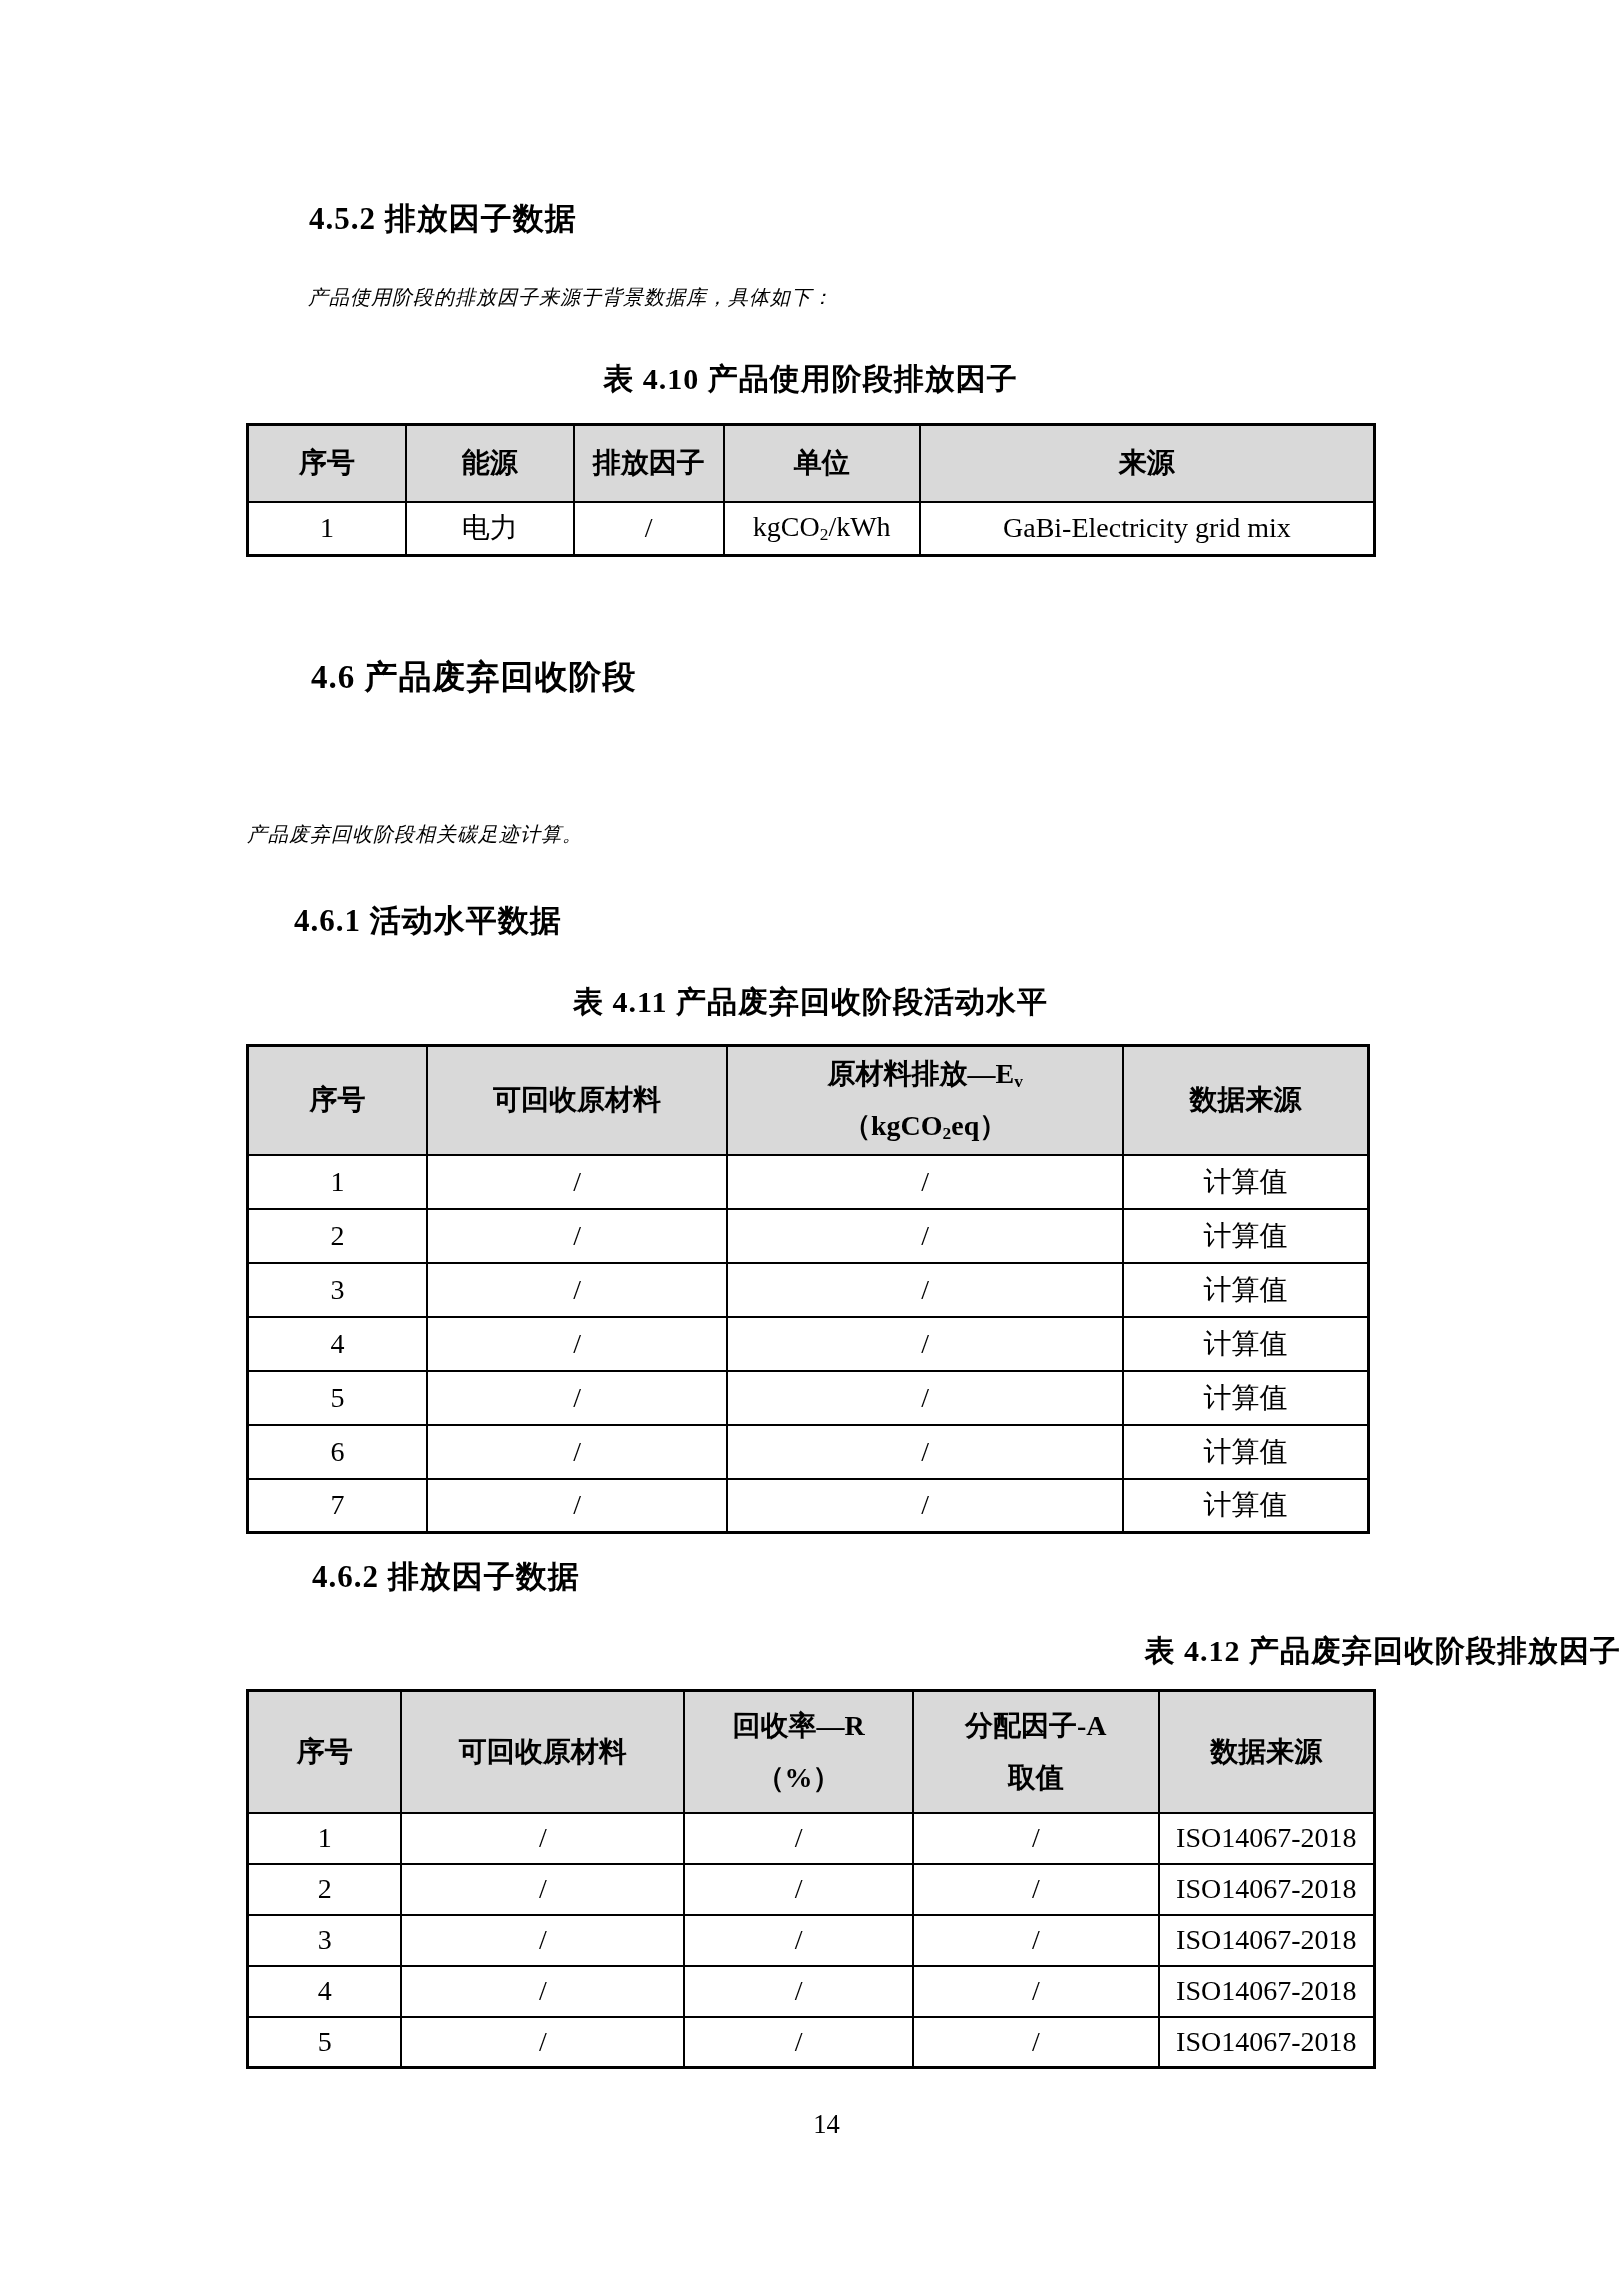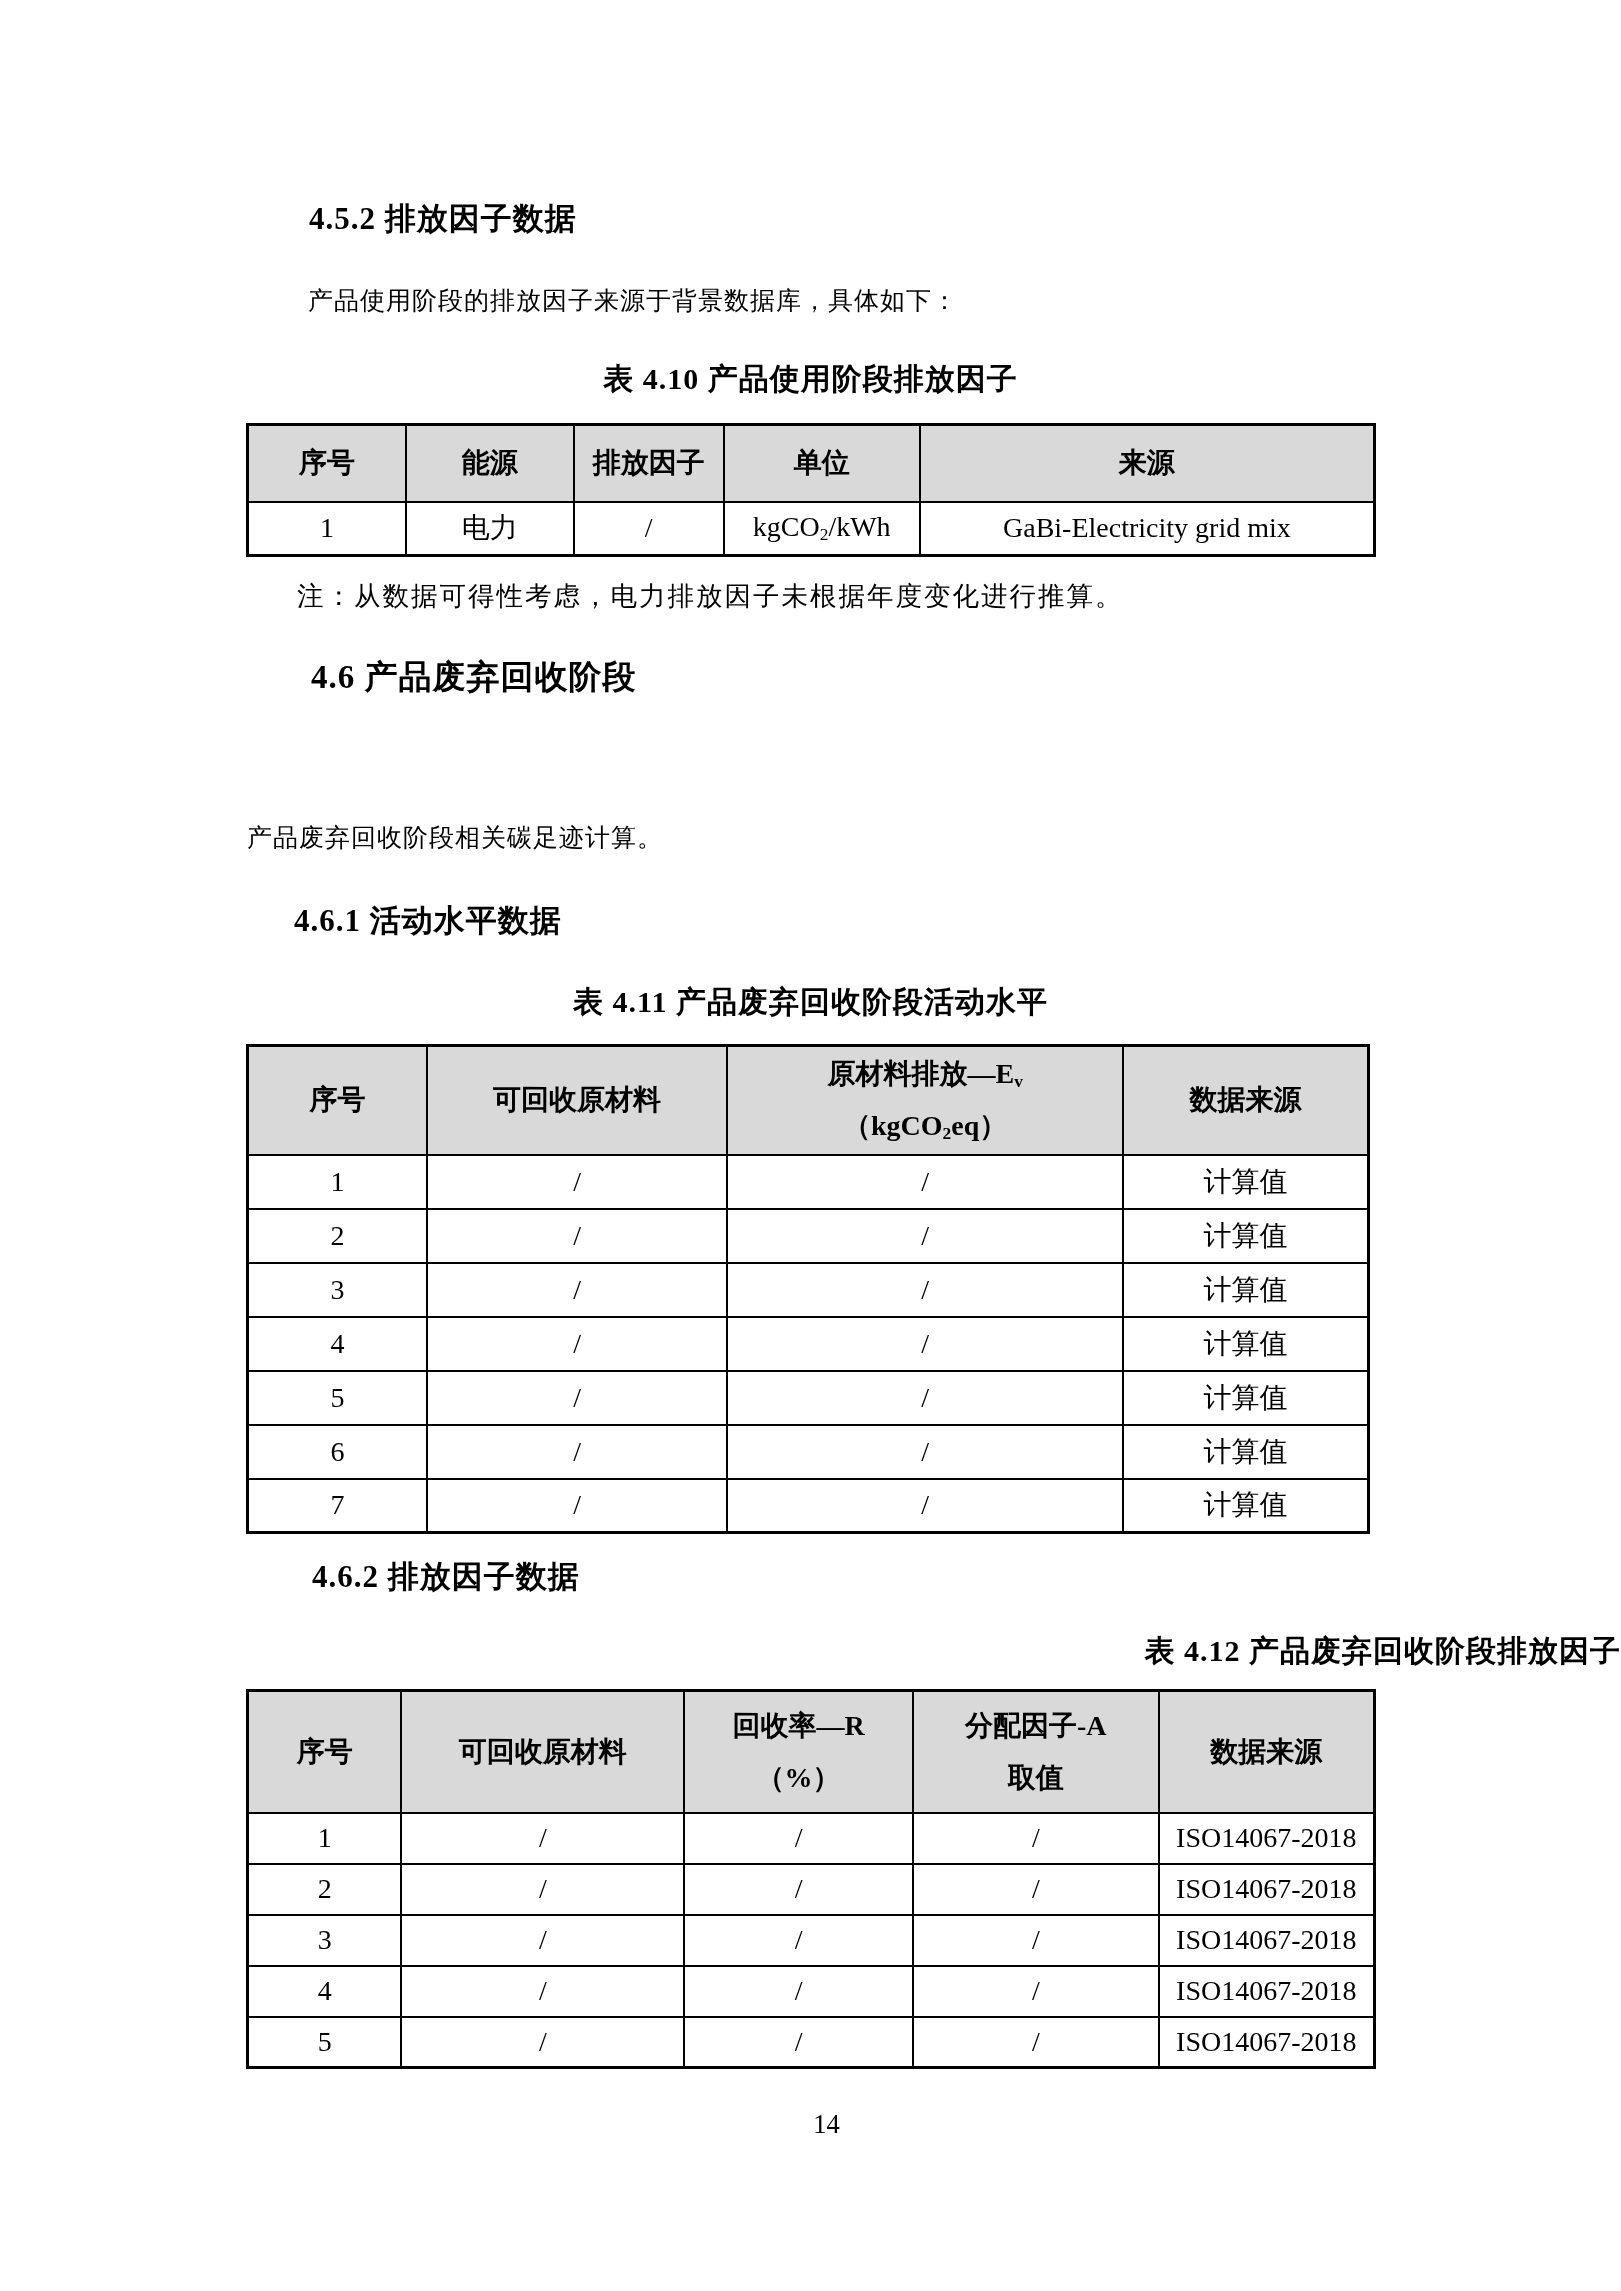--- a/index.html
+++ b/index.html
@@ -9,21 +9,21 @@
     width:1621px; height:2292px;
     margin:0 auto;
     background:#ffffff;
     font-family:"Liberation Serif","DejaVu Serif",serif;
     color:#000;
     overflow:hidden;
   }
   .abs { position:absolute; }
   .heading { font-weight:bold; font-size:31px; letter-spacing:1px; }
   .heading-lg { font-weight:bold; font-size:33px; letter-spacing:1px; }
-  .body-text { font-size:25px; letter-spacing:1px; }
+  .body-text { font-size:20px; letter-spacing:1px;font-style:italic; }
   .caption { font-weight:bold; font-size:30px; text-align:center; width:100%; letter-spacing:1px; }
   .note-text { font-size:26.5px; letter-spacing:2px; }
   .justify-line {
     width:1129px;
     text-align:justify;
     text-align-last:justify;
     text-indent:61px;
   }
   table.doc-table {
     border-collapse:collapse;
@@ -79,21 +79,20 @@
     <tr style="height:54px;">
       <td>1</td>
       <td>电力</td>
       <td>/</td>
       <td><span>kgCO</span><sub class="small">2</sub><span>/kWh</span></td>
       <td>GaBi-Electricity grid mix</td>
     </tr>
   </tbody>
     </table>
 
-  <div class="abs note-text" style="left:247px; top:578px; text-indent:50px;">注：从数据可得性考虑，电力排放因子未根据年度变化进行推算。</div>
 
   <div class="abs heading-lg" style="left:311px; top:655px;">4.6 产品废弃回收阶段</div>
 
   <div class="abs body-text" style="left:247px; top:821px;">产品废弃回收阶段相关碳足迹计算。</div>
 
   <div class="abs heading" style="left:294px; top:900px;">4.6.1 活动水平数据</div>
 
   <div class="abs caption" style="left:0; top:982px;">表 4.11 产品废弃回收阶段活动水平</div>
 
   <table class="abs doc-table" style="left:246px; top:1044px; width:1124px;">

